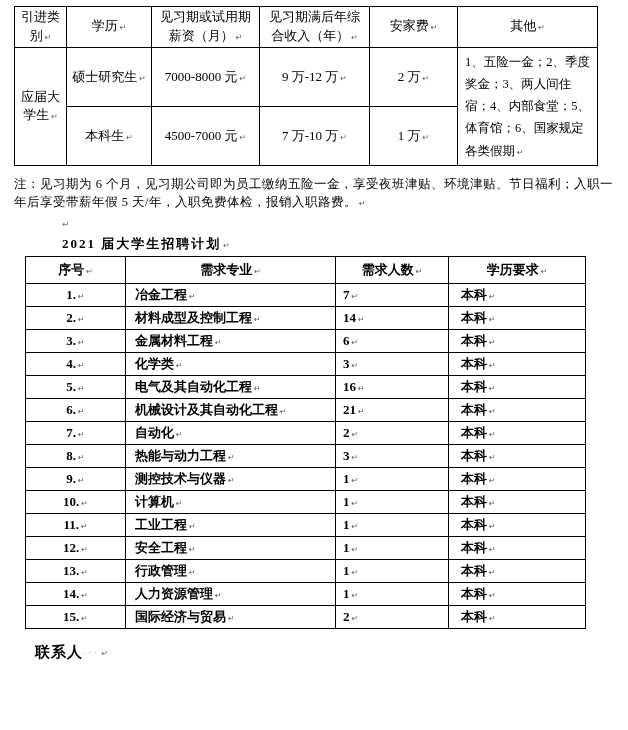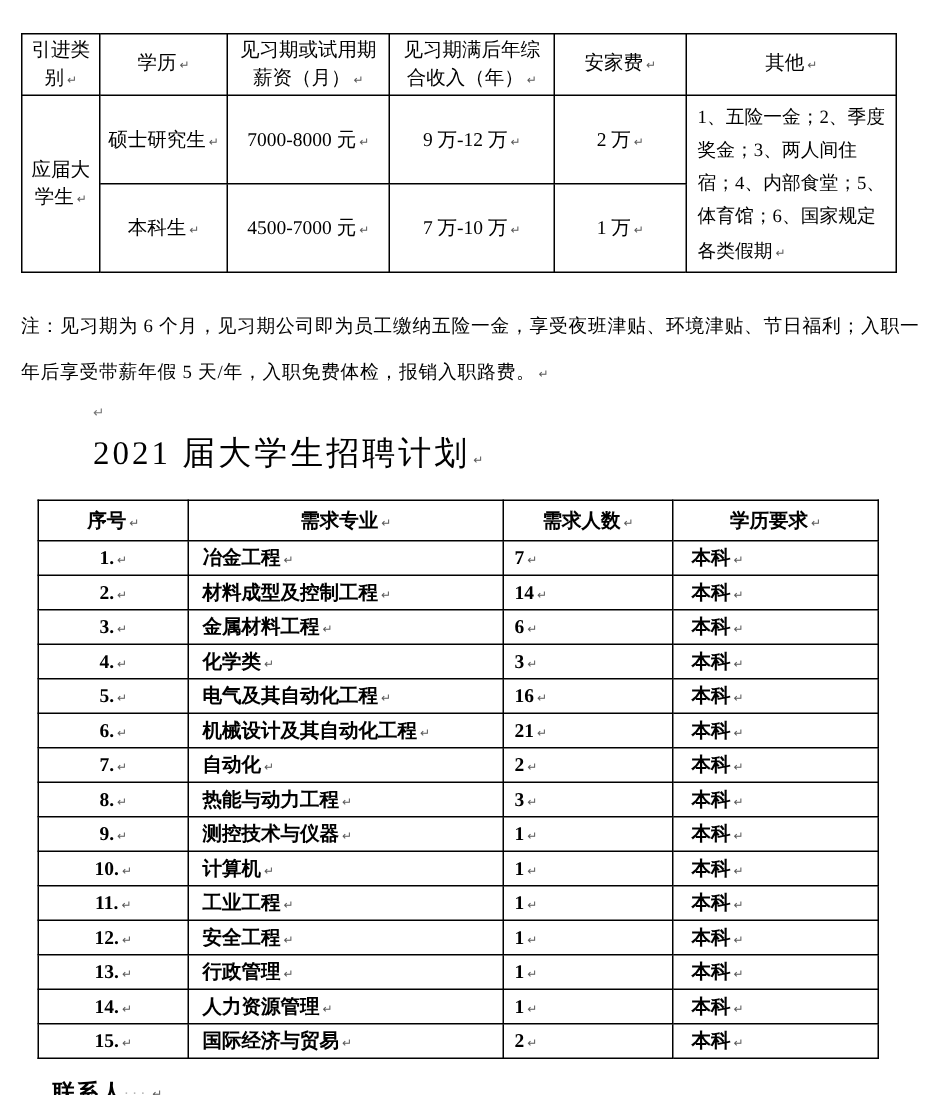--- a/index.html
+++ b/index.html
@@ -11,32 +11,32 @@
   .pm::after { content:"↵"; font-family:"DejaVu Sans",sans-serif; font-size:8px;
                color:#5a5a5a; margin-left:2px; font-weight:normal; vertical-align:baseline; }
   .pm-solo { display:inline-block; margin-left:62px; height:12px; }
   .pm-solo::after { content:"↵"; font-family:"DejaVu Sans",sans-serif; font-size:9px; color:#777; }
 
   
   .sp { color:#b5b5b5; font-size:10px; letter-spacing:3px; font-weight:normal; vertical-align:middle; }
 
   .sec-title { margin:2px 0 4px 18px; font-size:16px; font-weight:bold; letter-spacing:2px; }
 
-  table { border-collapse:collapse; table-layout:fixed;margin-top:16px; }
+  table { border-collapse:collapse; table-layout:fixed; }
   td,th { border:1px solid #000; overflow:hidden; }
 
   
   .t1 { margin-left:14px; width:583px; font-size:13px; }
   .t1 th { font-weight:normal; height:38px; text-align:center; line-height:1.45; padding:1px 3px; }
   .t1 td { height:42px; text-align:center; padding:0 4px; }
   .t1 .other-cell { text-align:left; font-size:12.5px; line-height:1.78; padding:3px 7px; vertical-align:middle; }
 
-  .note { margin:20px 6px 0 14px; width:600px; font-size:12.5px; line-height:31px; letter-spacing:0.5px; }
-
-  .plan-title { margin:4px 0 3px 62px; font-size:22px; font-weight:normal; letter-spacing:2px; }
+  .note { margin:9px 6px 0 14px; width:600px; font-size:12.5px; line-height:18px; letter-spacing:0.5px; }
+
+  .plan-title { margin:4px 0 3px 62px; font-size:13px; font-weight:bold; letter-spacing:2px; }
 
   
   .t2 { margin-left:25px; width:560px; font-size:13px; font-weight:bold; }
   .t2 th { height:27px; text-align:center; padding:0 2px; font-weight:bold; }
   .t2 td { height:23px; padding:0 2px; }
   .t2 .c-no { text-align:center; }
   .t2 .c-major { text-align:left; padding-left:9px; }
   .t2 .c-count { text-align:left; padding-left:7px; }
   .t2 .c-degree { text-align:left; padding-left:12px; }
   .t2 .center { text-align:center; padding-left:0; }

